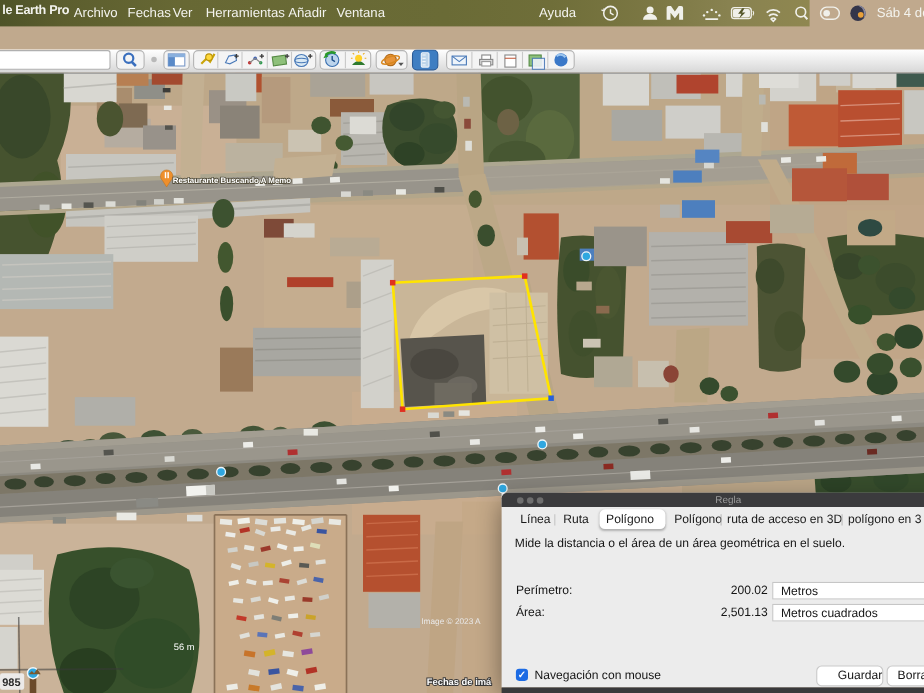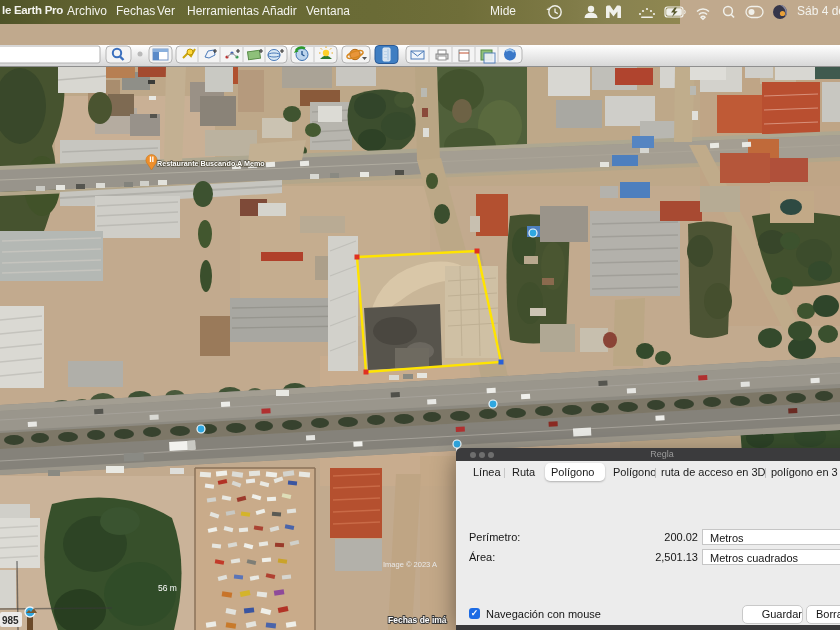--- a/index.html
+++ b/index.html
@@ -1,20 +1,20 @@
 <!DOCTYPE html>
 <html><head>
 <meta charset="utf-8">
 <style>
   html,body{margin:0;padding:0;}
   #screen{position:relative;width:840px;height:630px;overflow:hidden;
     font-family:"Liberation Sans",sans-serif;background:#c0a98d;}
   .abs{position:absolute;}
   
-  #menubar{left:0;top:0;width:680px;height:24px;
+  #menubar{left:0;top:0;width:736px;height:24px;
     background:linear-gradient(90deg,#4e5328 0%,#5c5e2e 8%,#676834 22%,#6a6b36 55%,#6f6e39 68%,#7b7743 80%,#888250 90%,#8f8750 100%);
     color:#f3f3ee;font-size:12px;}
   #menubar .mi{position:absolute;top:4px;white-space:nowrap;}
   
   #titlebar{left:0;top:24px;width:840px;height:21px;background:#3a3a3b;border-bottom:1px solid #262626;}
   #titlebar .dot{position:absolute;left:4px;top:7px;width:9px;height:9px;border-radius:50%;background:#32c13c;}
   #titlebar .t{position:absolute;left:436px;top:3px;transform:translateX(-50%);
     color:#c9c9c9;font-size:12px;font-weight:bold;}
   
   #toolbar{left:0;top:45px;width:840px;height:21px;
@@ -509,21 +509,21 @@
   </svg>
 
   <div id="menubar" class="abs">
     <span class="mi" style="left:2px;font-weight:bold;font-size:11.5px;letter-spacing:-.3px">le Earth Pro</span>
     <span class="mi" style="left:67px">Archivo</span>
     <span class="mi" style="left:116px">Fechas</span>
     <span class="mi" style="left:157px">Ver</span>
     <span class="mi" style="left:187px">Herramientas</span>
     <span class="mi" style="left:262px">Añadir</span>
     <span class="mi" style="left:306px">Ventana</span>
-    <span class="mi" style="left:490px">Mide</span>
+    <span class="mi" style="left:490px">Ayuda</span>
     <span class="mi" style="left:797px">Sáb 4 de s</span>
     <svg style="position:absolute;left:540px;top:0" width="260" height="24" viewBox="0 0 260 24" fill="none" stroke="#f0f0ea">
       <circle cx="15" cy="12" r="6.2" stroke-width="1.4"></circle>
       <path d="M15 8.5 l0 3.5 2.8 1.6" stroke-width="1.3"></path>
       <path d="M8.8 10 l-2 -1 m2 1 l0.4 -2.3" stroke-width="1.2"></path>
       <g fill="#f0f0ea" stroke="none">
         <circle cx="51" cy="9" r="3.2"></circle>
         <path d="M44.5 18 a6.5 5.5 0 0 1 13 0 z"></path>
         <path d="M66 18 l0 -11 q0 -1.5 1.8 -1.5 l2.2 0 3.5 5 3.5 -5 2.2 0 q1.8 0 1.8 1.5 l0 11 -3.6 0 0 -6.5 -3.9 5 -3.9 -5 0 6.5 z"></path>
         <circle cx="107" cy="9" r="1.1"></circle>
@@ -635,20 +635,21 @@
     <div id="tabsel"></div>
     <span class="tab" style="left:17px">Línea</span>
     <span class="tab" style="left:56px">Ruta</span>
     <span class="tab" style="left:95px">Polígono</span>
     <span class="tab" style="left:157px">Polígono</span>
     <span class="tab" style="left:205px">ruta de acceso en 3D</span>
     <span class="tab" style="left:315px">polígono en 3</span>
     <span class="tab" style="left:198px;color:#b9b9b9">|</span>
     <span class="tab" style="left:47px;color:#c4c4c4">|</span>
     <span class="tab" style="left:308px;color:#b9b9b9">|</span>
+    <span class="lbl" style="left:12px;top:40px">Mide la distancia o el área de un área geométrica en el suelo.</span>
     <span class="lbl" style="left:13px;top:83px">Perímetro:</span>
     <span class="lbl" style="left:242px;top:83px;transform:translateX(-100%)">200.02</span>
     <div class="combo" style="top:81px">Metros</div>
     <span class="lbl" style="left:13px;top:103px">Área:</span>
     <span class="lbl" style="left:242px;top:103px;transform:translateX(-100%)">2,501.13</span>
     <div class="combo" style="top:101px">Metros cuadrados</div>
     <div id="chk">✓</div>
     <span class="lbl" style="left:30px;top:160px">Navegación con mouse</span>
     <div class="btn" style="left:286px;width:59px">Guardar</div>
     <div class="btn" style="left:350px;width:72px;text-align:left;padding-left:9px">Borrar</div>

